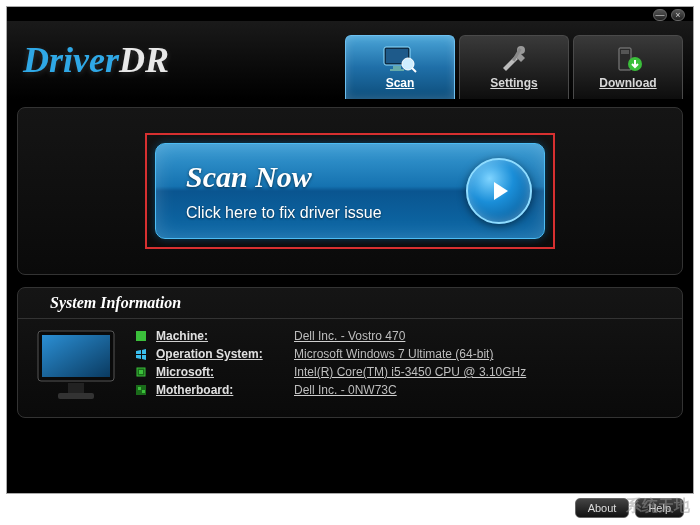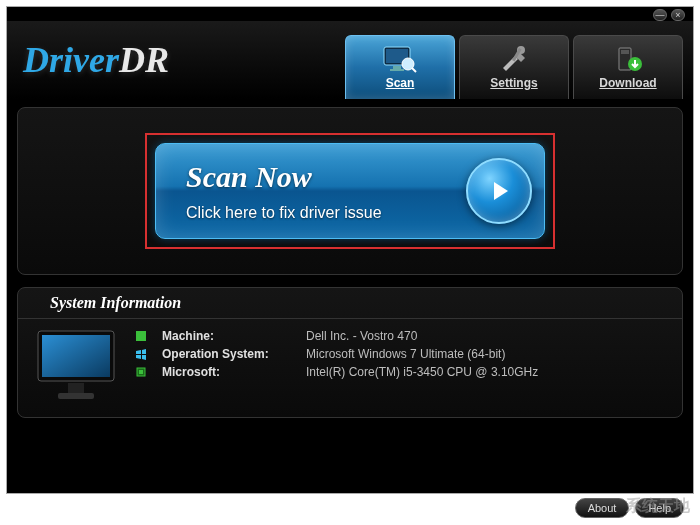--- a/index.html
+++ b/index.html
@@ -93,32 +93,32 @@
   .sys-head {
     color: #fff; font-weight: bold; font-style: italic; font-size: 16px;
     padding: 6px 32px; font-family: Georgia, serif;
   }
   .sys-body {
     border-top: 1px solid #333;
     display: flex; padding: 8px 14px 12px 14px; gap: 12px;
   }
   .monitor-icon { width: 90px; display:flex; align-items:center; justify-content:center; }
   .sys-table { flex: 1; font-size: 12px; color: #cfcfcf; }
-  .sys-row { display: flex; align-items: center; gap: 14px; padding: 2px 0; }
+  .sys-row { display: flex; align-items: center; gap: 8px; padding: 2px 0; text-decoration: underline; }
   .sys-ico { width: 14px; height: 14px; display:inline-flex; align-items:center; justify-content:center; }
   .sys-label { width: 130px; font-weight: bold; color: #e0e0e0; }
   .sys-val { color: #bdbdbd; }
   .footer {
     position: absolute; right: 16px; top: 498px;
     display: flex; gap: 6px;
   }
   .foot-btn {
     height: 20px; padding: 0 12px; font-size: 11px;
     background: linear-gradient(#444,#111); color:#ddd;
-    border:1px solid #666; border-radius: 10px; cursor:pointer;
+    border:1px solid #666; border-radius: 5px; cursor:pointer;
     display:flex; align-items:center;
   }
   .watermark {
     position: absolute; right: 10px; bottom: 8px;
     color: #999; font-size: 16px; font-weight: bold;
     opacity: 0.5; pointer-events:none;
     font-family: "Microsoft YaHei", sans-serif;
   }
 </style>
 </head>
@@ -229,20 +229,31 @@
           <div class="sys-row">
             <span class="sys-ico">
                 <svg width="12" height="12">
                   <rect x="2" y="2" width="8" height="8" fill="#1a6b1a" stroke="#3bbf3b"></rect>
                   <rect x="4" y="4" width="4" height="4" fill="#3bbf3b"></rect>
                 </svg>
               </span>
             <span class="sys-label">Microsoft:</span>
             <span class="sys-val">Intel(R) Core(TM) i5-3450 CPU @ 3.10GHz</span>
           </div>
+          <div class="sys-row">
+            <span class="sys-ico">
+                <svg width="12" height="12">
+                  <rect x="1" y="1" width="10" height="10" fill="#1a6b1a"></rect>
+                  <rect x="3" y="3" width="3" height="3" fill="#3bbf3b"></rect>
+                  <rect x="7" y="6" width="3" height="3" fill="#3bbf3b"></rect>
+                </svg>
+              </span>
+            <span class="sys-label">Motherboard:</span>
+            <span class="sys-val">Dell Inc. - 0NW73C</span>
+          </div>
         </div>
       </div>
     </div>
   </div>
 </div>
 
 <div class="footer">
   <div class="foot-btn">
       <span>About</span>
     </div>

